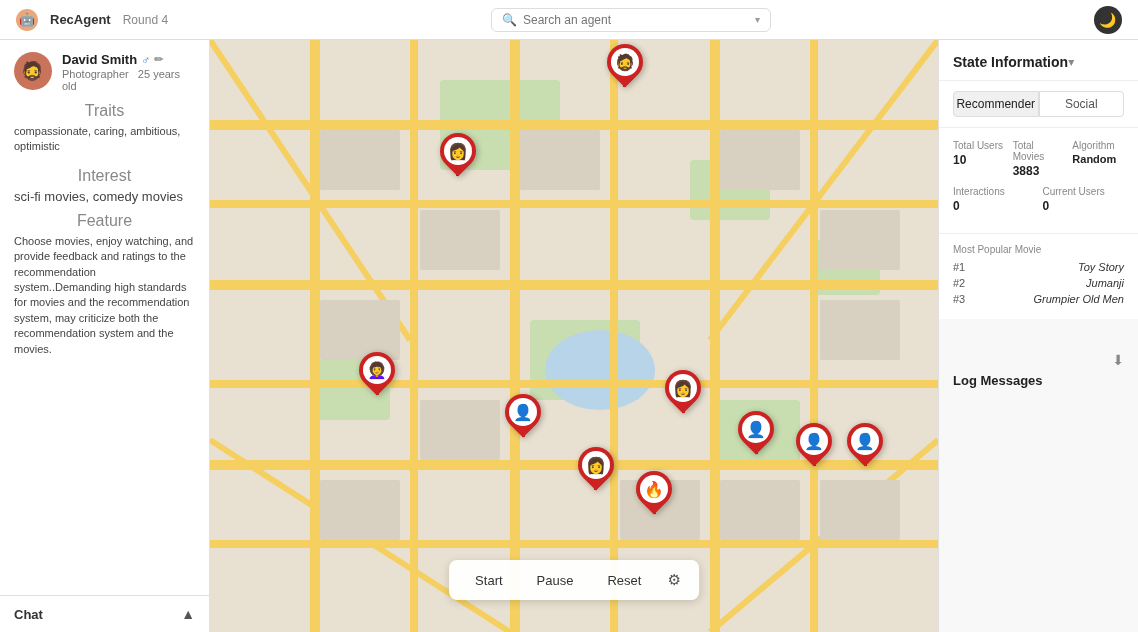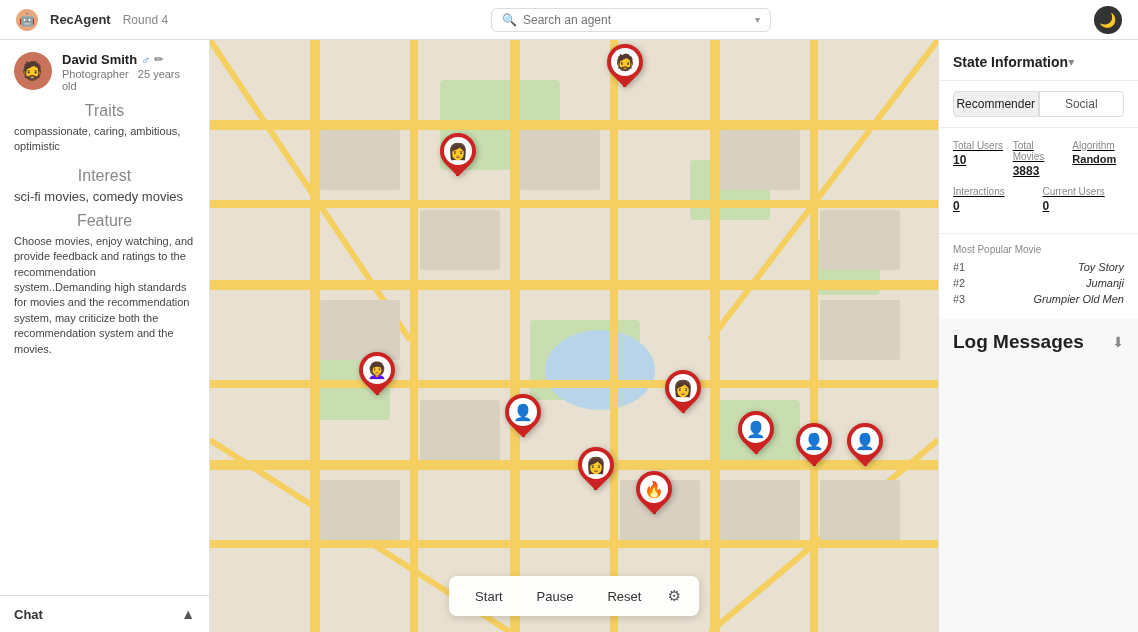--- a/index.html
+++ b/index.html
@@ -52,39 +52,39 @@
     .state-info-title { font-size: 14px; font-weight: 700; color: #222; }
     .state-info-chevron { color: #888; font-size: 12px; cursor: pointer; }
 
     .tab-group { display: flex; gap: 0; padding: 10px 14px; background: #fff; border-bottom: 1px solid #eee; }
     .tab-btn { flex: 1; padding: 5px 0; font-size: 12px; border: 1px solid #ddd; background: #fff; cursor: pointer; color: #555; }
     .tab-btn.active { background: #f0f0f0; font-weight: 400; color: #222; }
     .tab-btn:first-child { border-radius: 4px 0 0 4px; }
     .tab-btn:last-child { border-radius: 0 4px 4px 0; }
 
     .stats-grid { padding: 12px 14px; background: #fff; border-bottom: 1px solid #eee; }
-    .stats-row { display: flex; gap: 8px; margin-bottom: 8px; text-decoration: underline; }
+    .stats-row { display: flex; gap: 8px; margin-bottom: 8px; }
     .stat-block { flex: 1; }
     .stat-label { font-size: 10px; color: #888; margin-bottom: 2px; }
     .stat-value { font-size: 12px; font-weight: 700; color: #222; }
     .stat-value.algo { font-size: 11px; }
 
     .popular-movies { padding: 10px 14px; background: #fff; }
     .popular-label { font-size: 10px; color: #888; margin-bottom: 6px; }
     .movie-row { display: flex; justify-content: space-between; align-items: center; margin-bottom: 4px; }
     .movie-rank { font-size: 11px; color: #555; width: 24px; }
     .movie-title { font-size: 11px; color: #333; font-style: italic; text-align: right; flex: 1; }
 
     .log-messages { padding: 12px 14px; flex: 1; }
     .log-header { display: flex; align-items: center; justify-content: space-between; margin-bottom: 8px; }
-    .log-title { font-size: 19px; font-weight: 700; color: #222; }
+    .log-title { font-size: 13px; font-weight: 700; color: #222; margin-top: 42px; }
     .log-icon { color: #888; font-size: 14px; cursor: pointer; }
 
     
-    .bottom-controls { position: absolute; bottom: 16px; left: 50%; transform: translateX(-50%); display: flex; gap: 2px; background: rgba(255,255,255,0.95); border-radius: 8px; padding: 6px 10px; box-shadow: 0 2px 8px rgba(0,0,0,0.15); align-items: center; }
+    .bottom-controls { position: absolute; bottom: 32px; left: 50%; transform: translateX(-50%); display: flex; gap: 2px; background: rgba(255,255,255,0.95); border-radius: 8px; padding: 6px 10px; box-shadow: 0 2px 8px rgba(0,0,0,0.15); align-items: center; }
     .ctrl-btn { padding: 5px 16px; font-size: 13px; font-weight: 500; border: none; border-radius: 4px; cursor: pointer; background: transparent; color: #333; }
     .ctrl-gear { padding: 5px 8px; font-size: 15px; border: none; background: transparent; cursor: pointer; color: #555; }
 
     
     .pin { position: absolute; transform: translate(-50%, -100%); display: flex; flex-direction: column; align-items: center; cursor: pointer; }
     .pin-body { width: 36px; height: 36px; border-radius: 50% 50% 50% 0; background: #cc2222; transform: rotate(-45deg); display: flex; align-items: center; justify-content: center; box-shadow: 0 2px 6px rgba(0,0,0,0.3); }
     .pin-inner { transform: rotate(45deg); width: 28px; height: 28px; border-radius: 50%; background: #fff; overflow: hidden; display: flex; align-items: center; justify-content: center; font-size: 16px; }
     .pin-tail { width: 3px; height: 8px; background: #cc2222; margin-top: -1px; }
   </style>
 </head>

